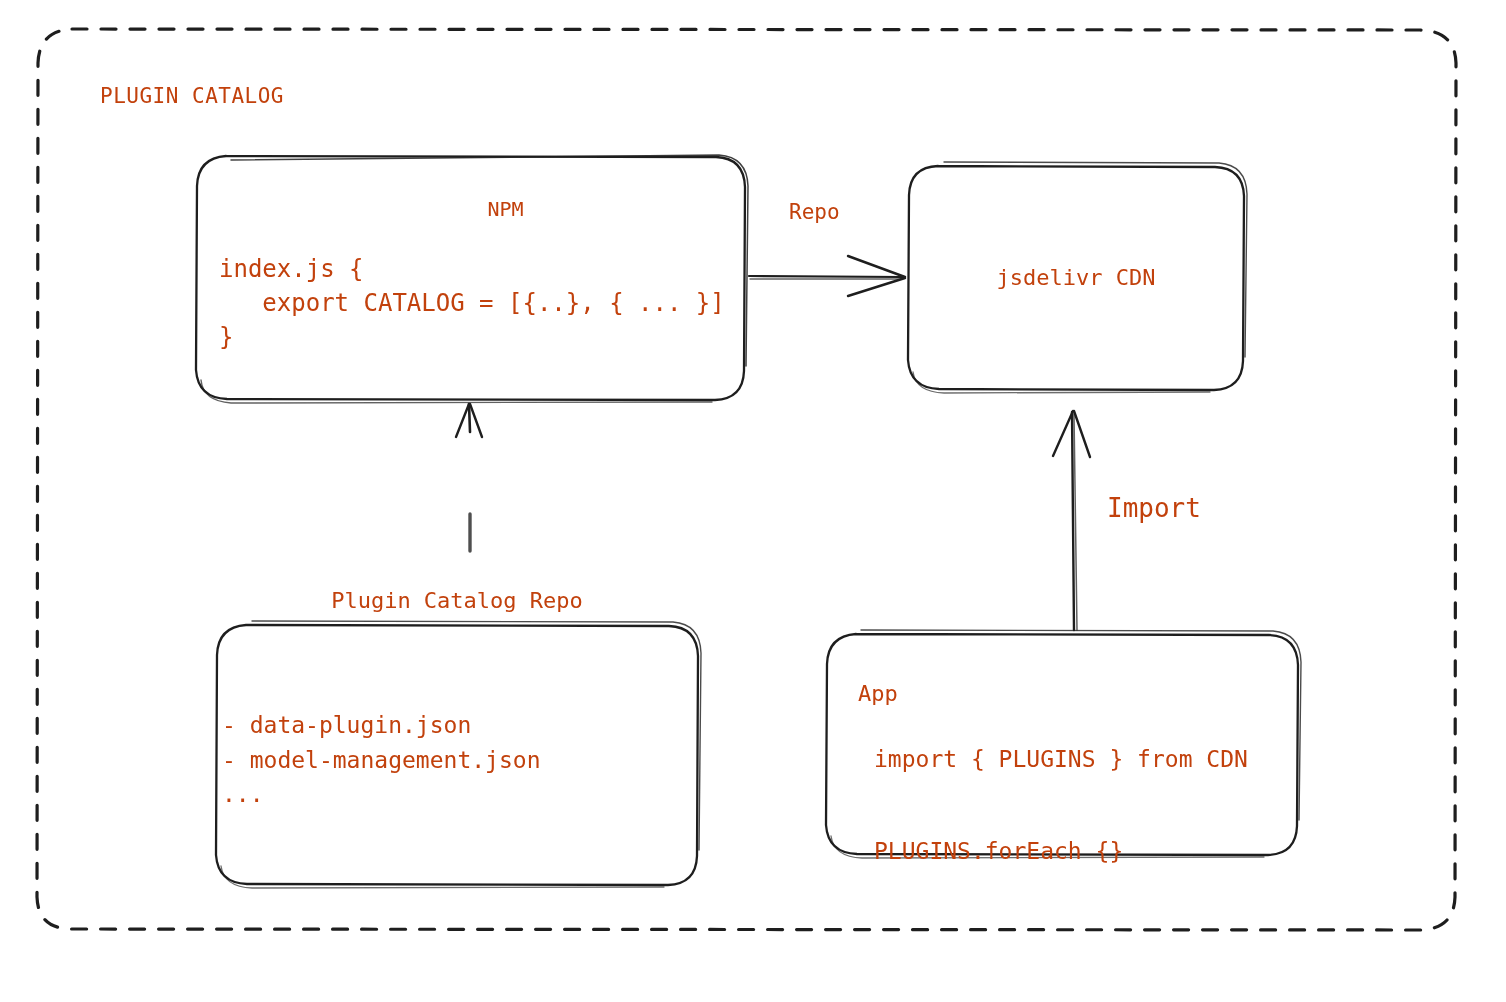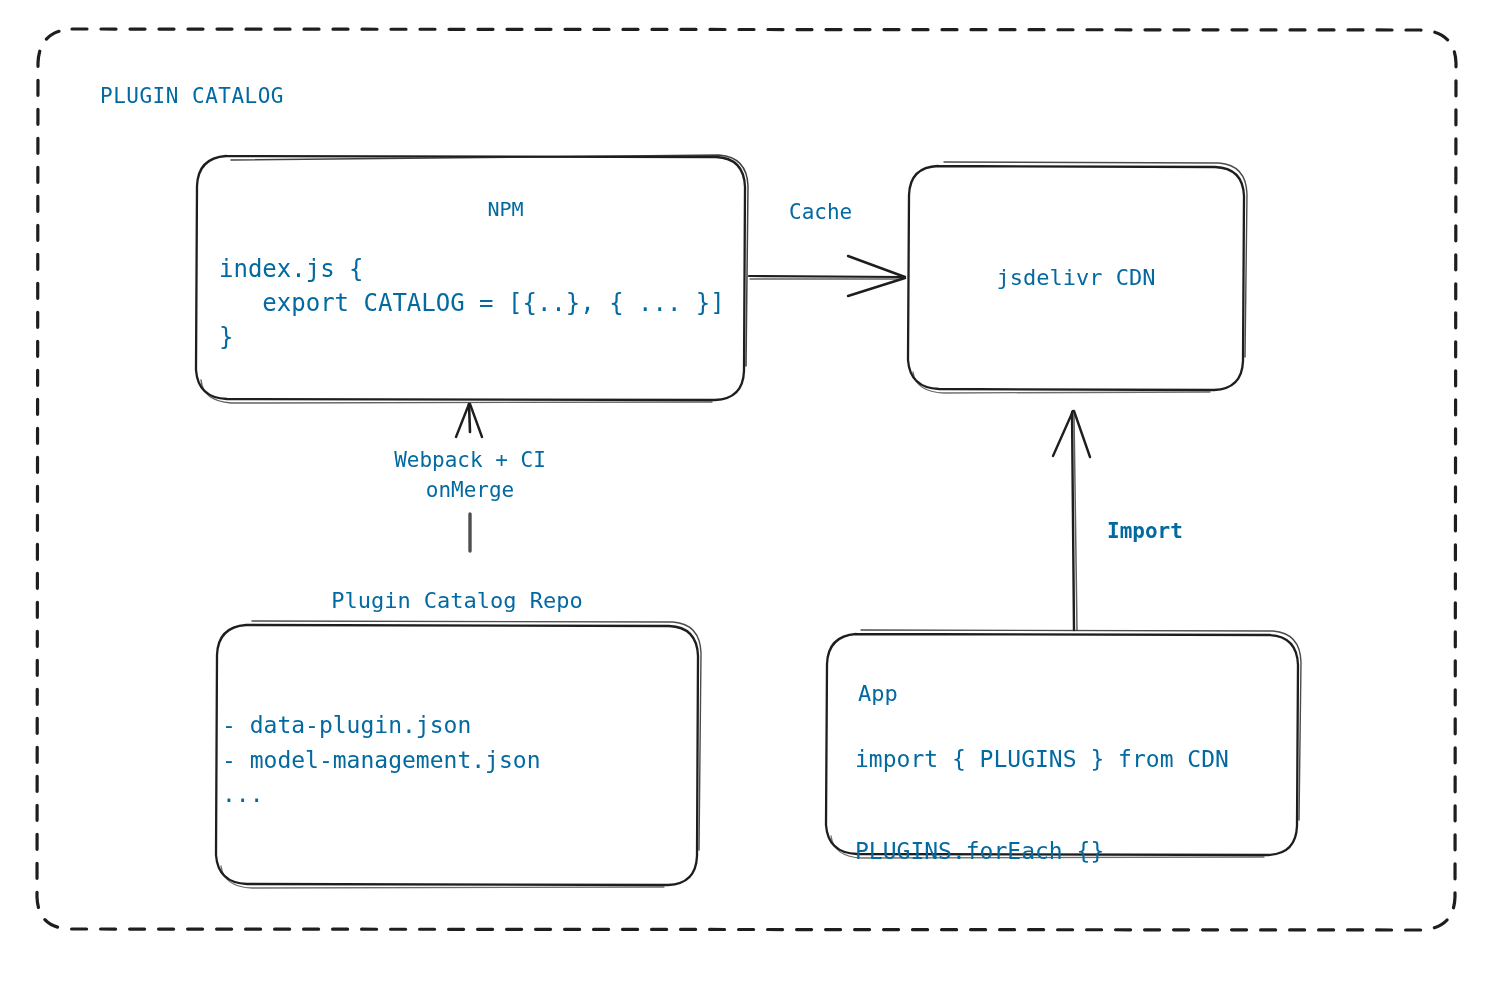--- a/index.html
+++ b/index.html
@@ -21,21 +21,21 @@
     left: 0;
     top: 0;
     width: 1506px;
     height: 1002px;
     pointer-events: none;
   }
   .txt {
     position: absolute;
     white-space: pre;
     font-family: "DejaVu Sans Mono", "Liberation Mono", monospace;
-    color: #0369a1;
+    color: #c2410c;
     line-height: 1.38;
   }
 
   
   #container-title {
     left: 100px;
     top: 82px;
     font-size: 21px;
     letter-spacing: 0.5px;
   }
@@ -73,23 +73,22 @@
   #webpack-label {
     left: 330px;
     top: 445px;
     width: 280px;
     text-align: center;
     font-size: 21px;
     line-height: 1.45;
   }
   #import-label {
     left: 1107px;
-    top: 517px;
-    font-size: 21px;
-    font-weight: bold;
+    top: 491px;
+    font-size: 26px;
   }
 
   
   #repo-label {
     left: 216px;
     top: 566px;
     width: 482px;
     text-align: center;
     font-size: 22px;
     margin-top: 20px;
@@ -101,21 +100,21 @@
     line-height: 1.5;
   }
 
   
   #app-title {
     left: 858px;
     top: 679px;
     font-size: 22px;
   }
   #app-code {
-    left: 855px;
+    left: 874px;
     top: 736px;
     font-size: 23px;
     line-height: 2.0;
   }
 </style>
 </head>
 <body>
 
 <div id="canvas">
 
@@ -174,24 +173,22 @@
 
   <div class="txt" id="container-title">PLUGIN CATALOG</div>
 
   <div class="txt" id="npm-title">NPM</div>
   <div class="txt" id="npm-code">index.js {
    export CATALOG = [{..}, { ... }]
 }</div>
 
   <div class="txt" id="cdn-title">jsdelivr CDN</div>
 
-  <div class="txt" id="cache-label">Cache</div>
-
-  <div class="txt" id="webpack-label">Webpack + CI
-onMerge</div>
+  <div class="txt" id="cache-label">Repo</div>
+
 
   <div class="txt" id="import-label">Import</div>
 
   <div class="txt" id="repo-label">Plugin Catalog Repo</div>
   <div class="txt" id="repo-list">- data-plugin.json
 - model-management.json
 ...</div>
 
   <div class="txt" id="app-title">App</div>
   <div class="txt" id="app-code">import { PLUGINS } from CDN

